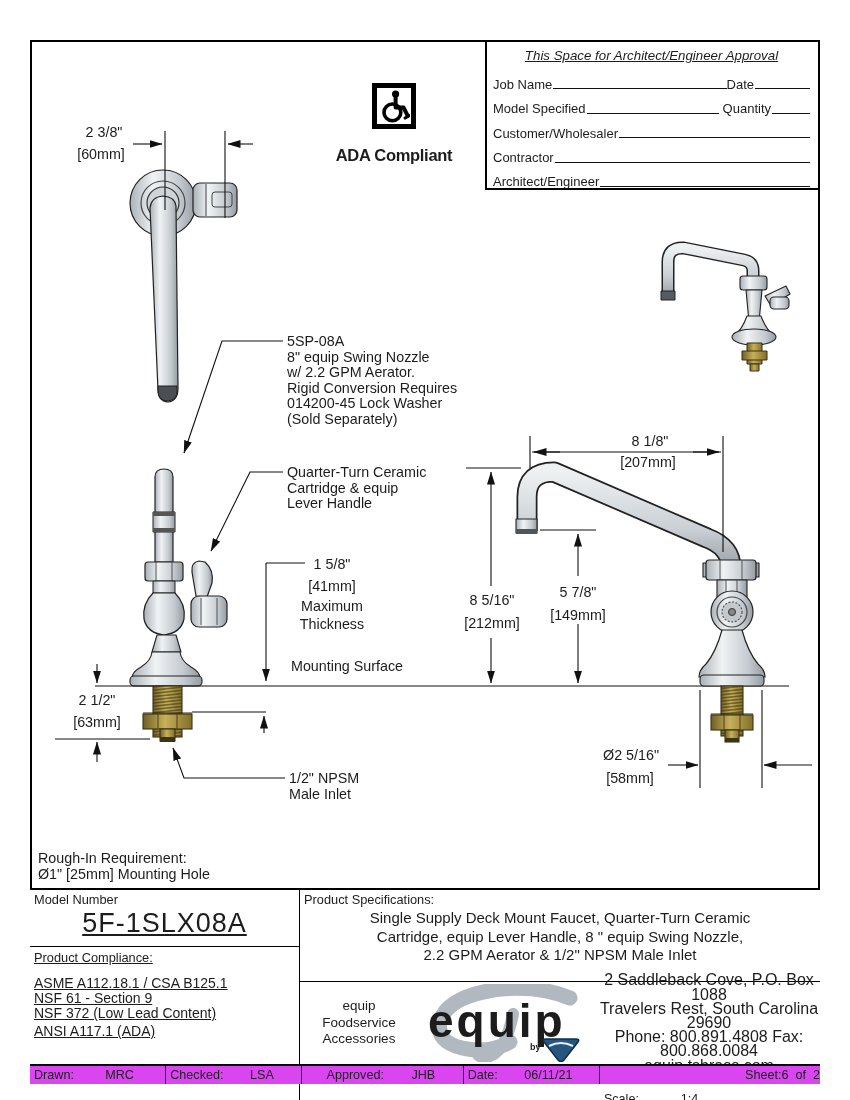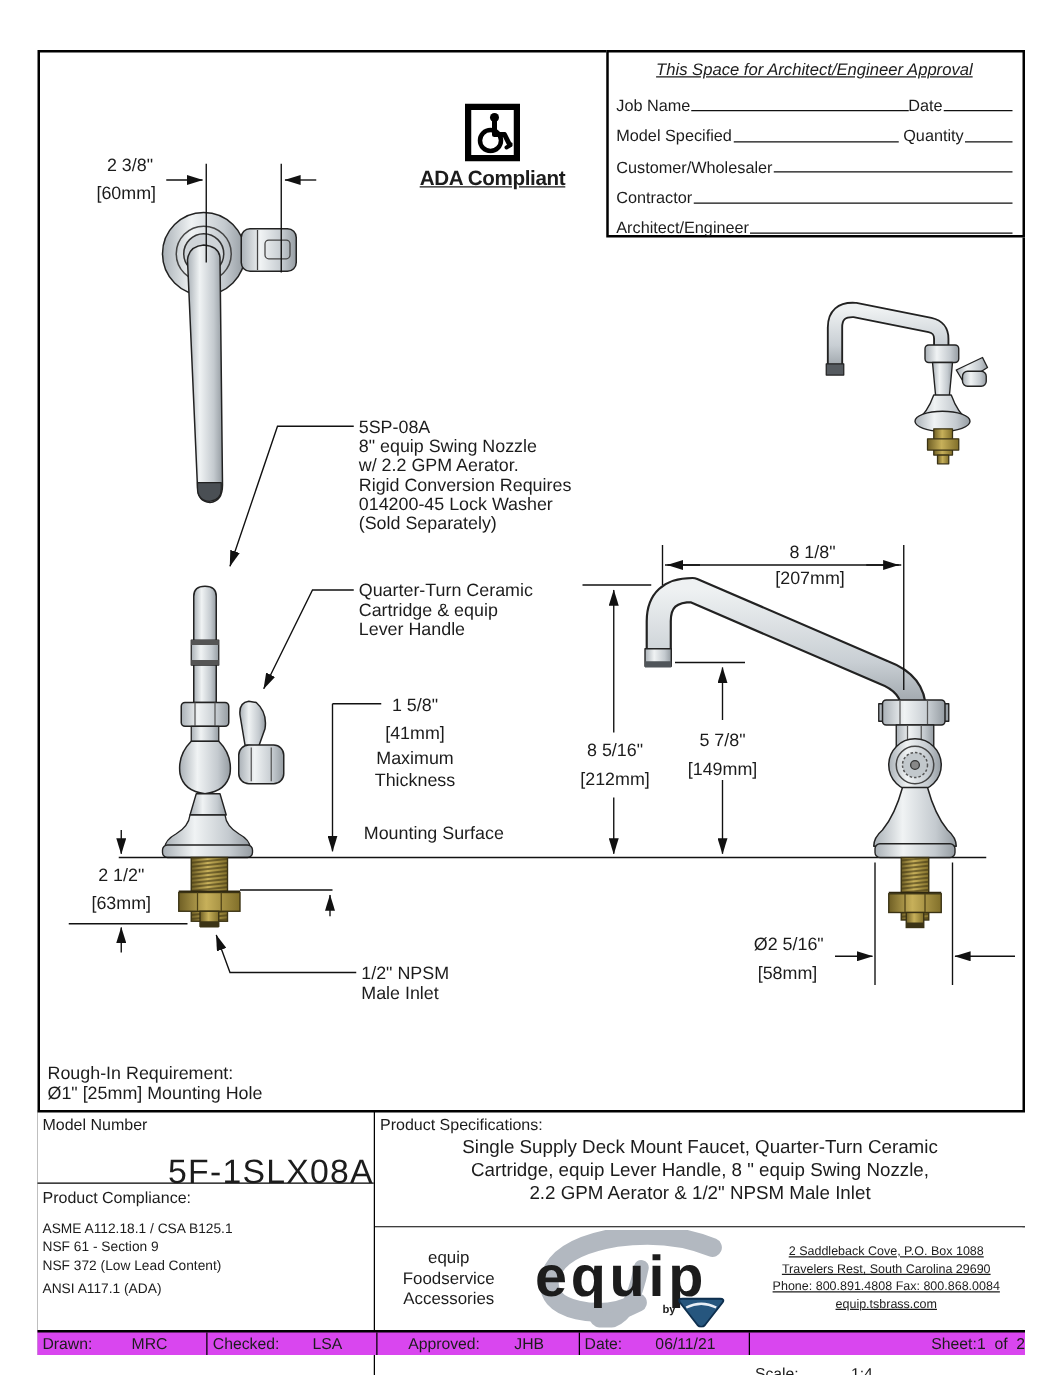--- a/index.html
+++ b/index.html
@@ -16,37 +16,37 @@
   .appr-title{text-align:center;font-style:italic;text-decoration:underline;
               font-size:13.3px;margin:2px 0 4px 0;}
   .appr-row{display:flex;align-items:flex-end;height:24.4px;}
   .appr-row .lbl{white-space:nowrap;line-height:1.05;}
   .appr-row .fill{flex:1;border-bottom:1.2px solid #111;margin:0 0 2px 1px;height:1px;}
   .appr-row .fill2{border-bottom:1.2px solid #111;margin:0 0 2px 1px;height:1px;}
   
   .ada{position:absolute;left:323px;top:83px;width:142px;text-align:center;}
   .ada-box{width:44px;height:46px;border:5px solid #000;margin:0 auto;
            display:flex;align-items:center;justify-content:center;box-sizing:border-box;}
-  .ada-label{margin-top:5px;font-size:16.5px;font-weight:bold;letter-spacing:-0.3px;text-decoration:underline;}
+  .ada-label{margin-top:17px;font-size:16.5px;font-weight:bold;letter-spacing:-0.3px;}
   
   .tb-left{position:absolute;left:30px;top:888px;width:270px;height:214px;
            border-top:2px solid #000;border-right:1.6px solid #000;box-sizing:border-box;background:#fff;}
   .model-sec{height:57px;border-bottom:1.6px solid #000;box-sizing:border-box;}
   .sec-label{font-size:12.8px;padding:2px 0 0 4px;}
-  .model-number{text-align:right;font-size:27px;letter-spacing:1px;margin-top:15px;}
+  .model-number{text-align:center;font-size:27px;letter-spacing:1px;margin-top:1px;text-decoration:underline;}
   .comp-sec{padding:3px 0 0 4px;}
-  .comp-list{margin-top:11px;font-size:11px;line-height:15.2px;}
+  .comp-list{margin-top:11px;font-size:14px;line-height:15.2px;text-decoration:underline;}
   .comp-list div:last-child{margin-top:2px;}
   .tb-specs{position:absolute;left:300px;top:888px;width:520px;height:94px;
             border-top:2px solid #000;border-bottom:1.6px solid #000;box-sizing:border-box;background:#fff;}
   .spec-lines{text-align:center;font-size:15px;line-height:18.6px;margin-top:2px;}
   .tb-logo{position:absolute;left:300px;top:982px;width:520px;height:82px;
            display:flex;align-items:center;box-sizing:border-box;background:#fff;}
   .tagline{width:118px;text-align:center;font-size:13.5px;line-height:16.5px;}
-  .address{flex:1;text-align:center;font-size:10px;line-height:14.2px;text-decoration:underline;}
+  .address{flex:1;text-align:center;font-size:16px;line-height:14.2px;}
   .tb-footer{position:absolute;left:30px;top:1064px;width:790px;height:20px;
              border-top:2px solid #000;box-sizing:border-box;display:flex;background:#d946ef;font-size:12.6px;}
   .fcell{display:flex;align-items:center;border-right:1.4px solid #000;box-sizing:border-box;}
   .fcell:last-child{border-right:none;justify-content:center;}
   .fcell .flbl{padding-left:4px;white-space:nowrap;}
   .fcell .fval{margin:0 auto;white-space:nowrap;}
 </style>
 </head>
 <body>
 
@@ -301,21 +301,21 @@
     </div>
     <div class="ada-label">ADA Compliant</div>
   </div>
 
   <div class="tb-left">
     <div class="model-sec">
       <div class="sec-label">Model Number</div>
       <div class="model-number">5F-1SLX08A</div>
     </div>
     <div class="comp-sec">
-      <div style="font-size:12.8px;">Product Compliance:</div>
+      <div style="font-size:12.8px;text-decoration:underline;">Product Compliance:</div>
       <div class="comp-list">
         <div>ASME A112.18.1 / CSA B125.1</div>
         <div>NSF 61 - Section 9</div>
         <div>NSF 372 (Low Lead Content)</div>
         <div>ANSI A117.1 (ADA)</div>
       </div>
     </div>
   </div>
 
   <div class="tb-specs">
@@ -365,16 +365,16 @@
     <div class="fcell" style="width:139px;">
       <span class="flbl">Date:</span>
       <span class="fval">06/11/21</span>
     </div>
     <div class="fcell" style="width:144px;margin-top:33px;">
       <span class="flbl">Scale:</span>
       <span class="fval">1:4</span>
     </div>
     <div class="fcell" style="flex:1;">
       <span class="flbl">Sheet:</span>
-      <span class="fval" style="white-space:pre;">1  of  2</span>
+      <span class="fval" style="white-space:pre;">6  of  2</span>
     </div>
   </div>
 </div>
 
 </body></html>

